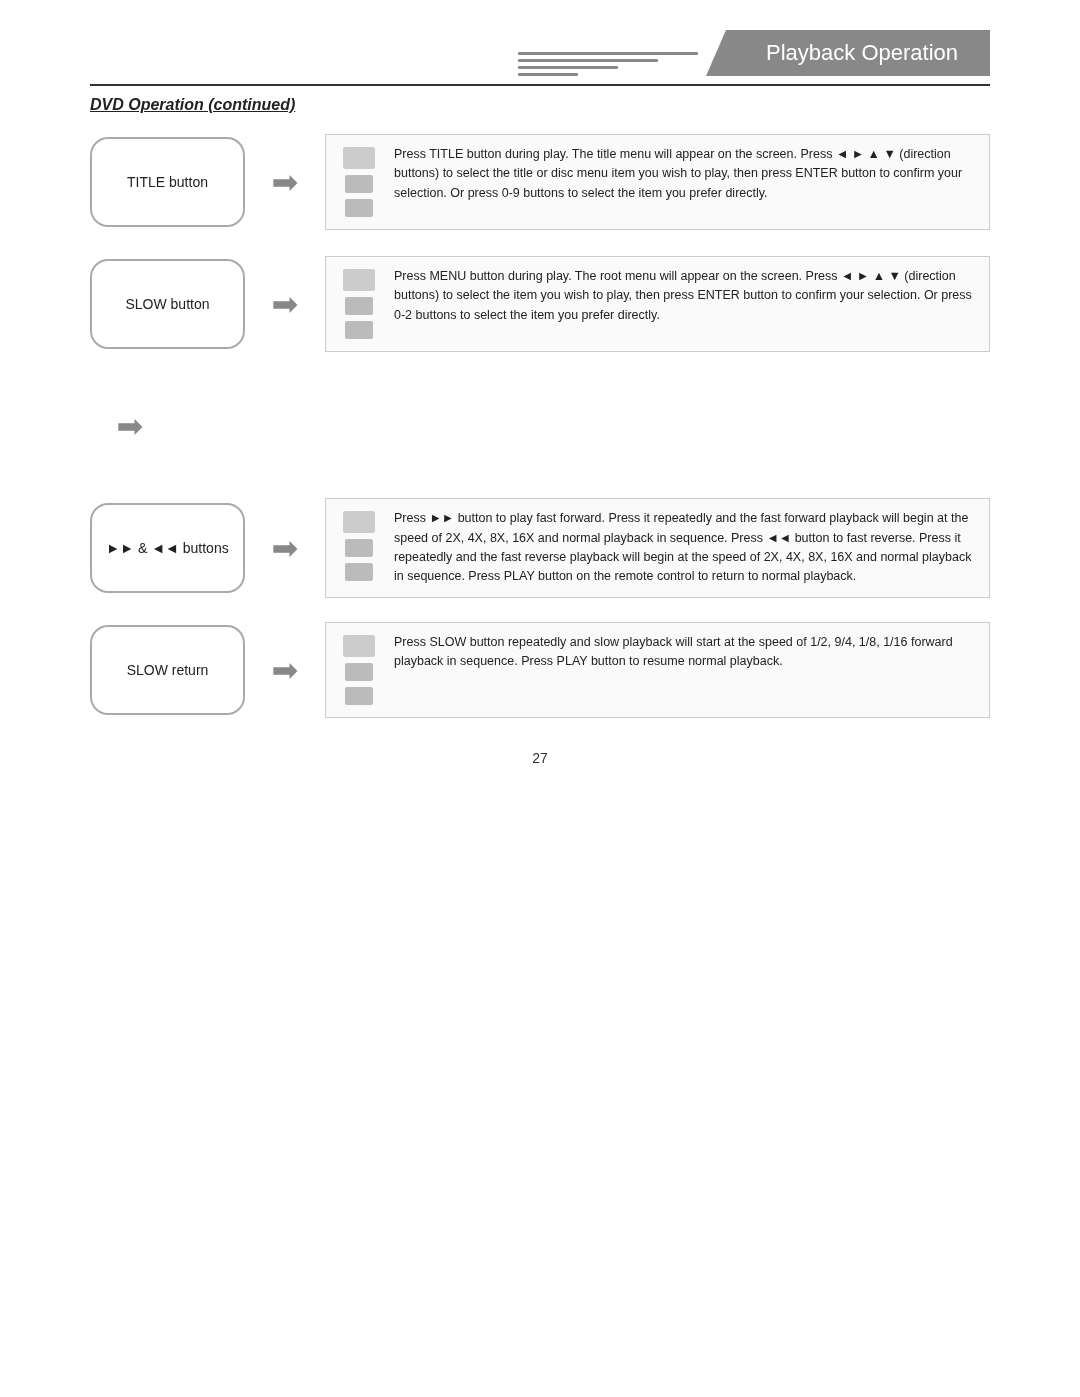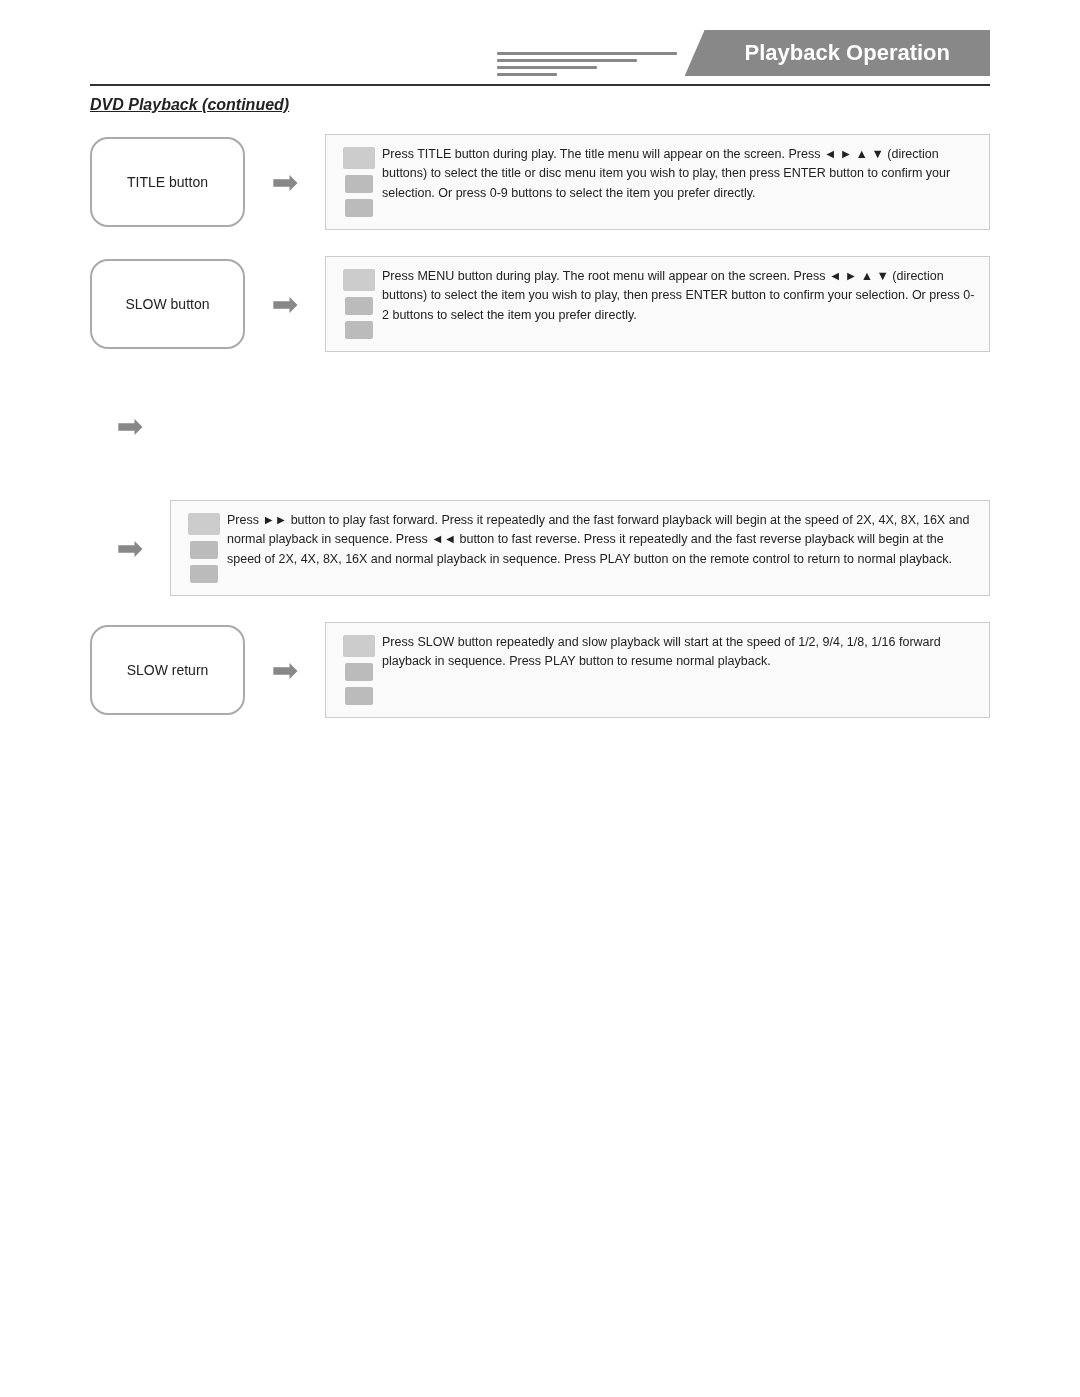--- a/index.html
+++ b/index.html
@@ -14,22 +14,22 @@
 
     .page-container {
       width: 900px;
       margin: 0 auto;
       padding: 30px 0 60px 0;
     }
     .header-title-box {
       background: #888;
       color: #fff;
       font-size: 22px;
-      font-weight: bold;
-      padding: 10px 40px 10px 60px;
+      font-weight: normal;
+      padding: 10px 32px 10px 60px;
       clip-path: polygon(20px 0%, 100% 0%, 100% 100%, 0% 100%);
     }
 
     
     .section-divider {
       border: none;
       border-top: 2px solid #333;
       margin-bottom: 10px;
     }
 
@@ -78,21 +78,21 @@
     .arrow {
       font-size: 32px;
       color: #888;
     }
 
     
     .description-area {
       flex: 1;
       display: flex;
       align-items: flex-start;
-      gap: 4px;
+      gap: 16px;
       border: 1px solid #ccc;
       padding: 10px 14px;
       min-height: 90px;
       background: #fafafa;
       justify-content: flex-end;
     }
 
     
     .dvd-icon-col {
       width: 38px;
@@ -167,21 +167,21 @@
       <div class="header-line"></div>
       <div class="header-line"></div>
       <div class="header-line"></div>
       <div class="header-line"></div>
     </div>
     <div class="header-title-box">Playback Operation</div>
   </div>
 
   <hr class="section-divider">
 
-  <div class="section-heading">DVD Playback (continued)</div>
+  <div class="section-heading">DVD Operation (continued)</div>
 
   <div class="instruction-row">
     <div class="btn-label-box">TITLE button</div>
     <div class="arrow-container">
       <span class="arrow">➡</span>
     </div>
     <div class="description-area">
       <div class="dvd-icon-col">
         <div class="dvd-icon"></div>
         <div class="dvd-icon-sm"></div>
@@ -208,20 +208,21 @@
     </div>
   </div>
 
   <div class="instruction-row">
     <div class="arrow-container">
       <span class="arrow">➡</span>
     </div>
   </div>
 
   <div class="instruction-row">
+    <div class="btn-label-box">►► &amp; ◄◄ buttons</div>
     <div class="arrow-container">
       <span class="arrow">➡</span>
     </div>
     <div class="description-area">
       <div class="dvd-icon-col">
         <div class="dvd-icon"></div>
         <div class="dvd-icon-sm"></div>
         <div class="dvd-icon-sm"></div>
       </div>
       <div class="description-text">Press ►► button to play fast forward. Press it repeatedly and the fast forward playback will begin at the speed of 2X, 4X, 8X, 16X and normal playback in sequence. Press ◄◄ button to fast reverse. Press it repeatedly and the fast reverse playback will begin at the speed of 2X, 4X, 8X, 16X and normal playback in sequence.
@@ -237,14 +238,15 @@
     <div class="description-area">
       <div class="dvd-icon-col">
         <div class="dvd-icon"></div>
         <div class="dvd-icon-sm"></div>
         <div class="dvd-icon-sm"></div>
       </div>
       <div class="description-text">Press SLOW button repeatedly and slow playback will start at the speed of 1/2, 9/4, 1/8, 1/16 forward playback in sequence. Press PLAY button to resume normal playback.</div>
     </div>
   </div>
 
+  <div class="page-number">27</div>
 
 </div>
 
 </body></html>

